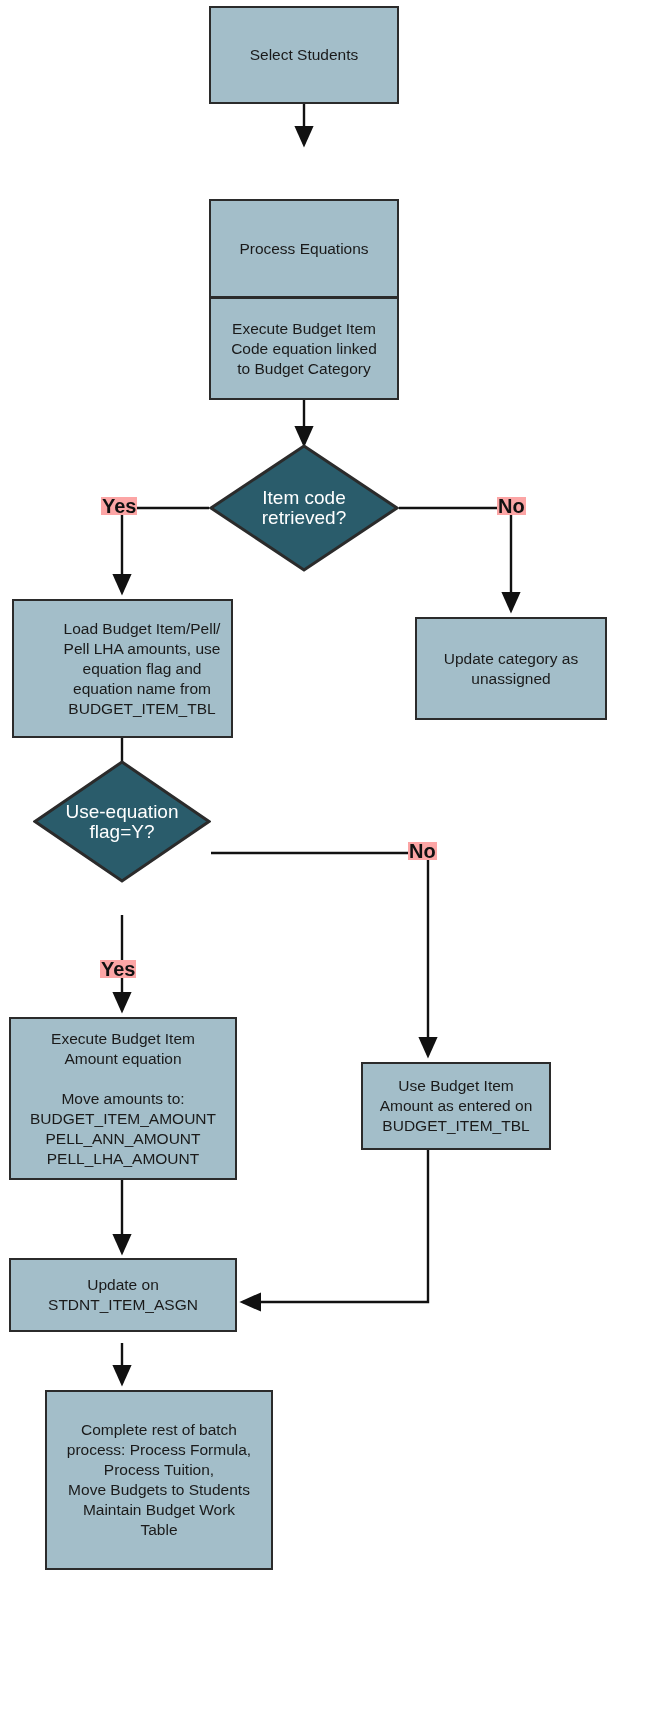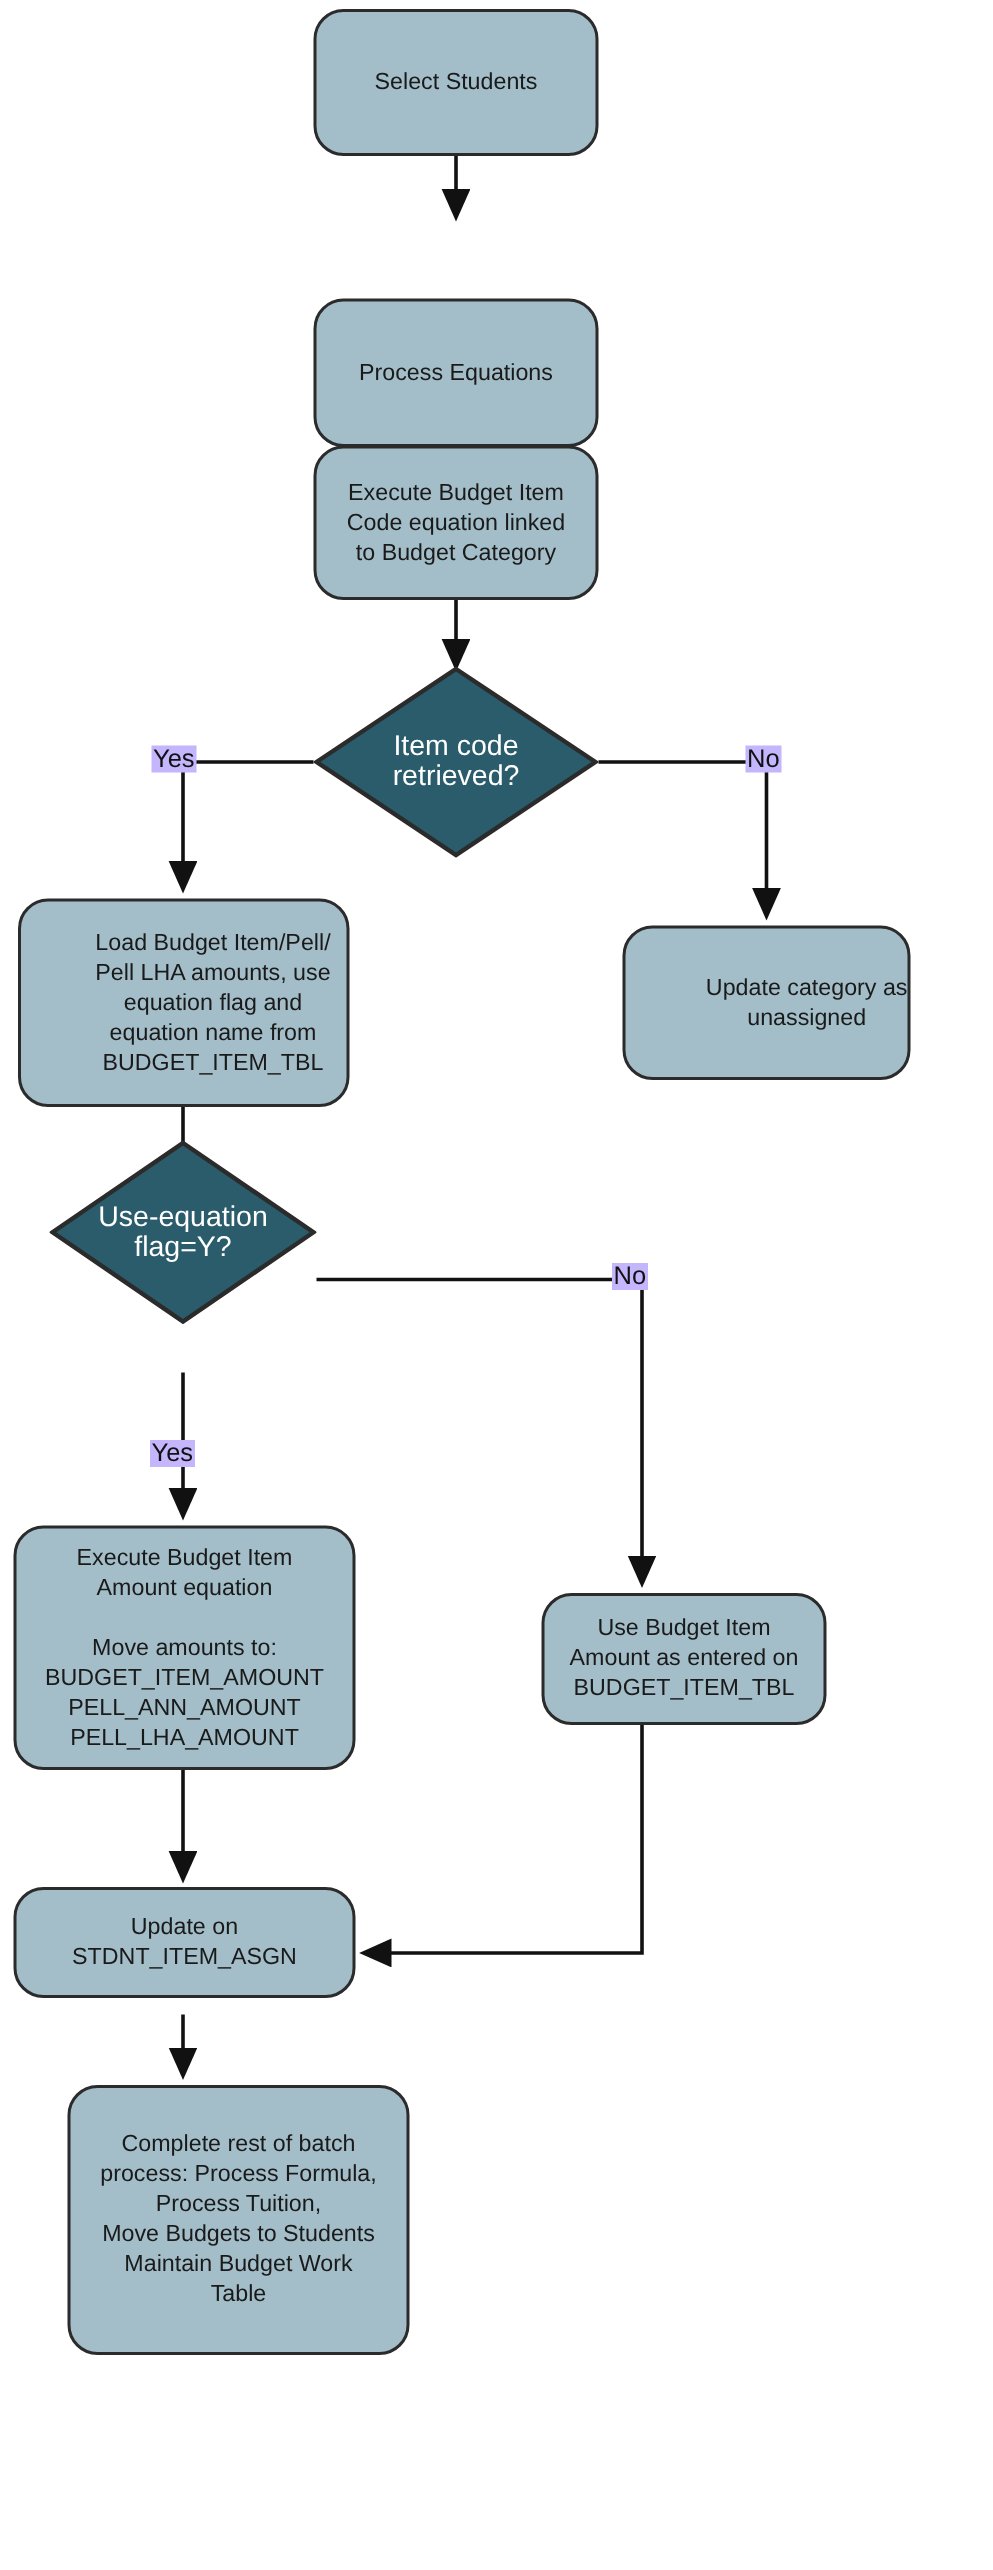--- a/index.html
+++ b/index.html
@@ -15,21 +15,20 @@
     font-family: "Liberation Sans", sans-serif;
     overflow: hidden;
   }
   .node {
     position: absolute;
     box-sizing: border-box;
     display: flex;
     align-items: center;
     justify-content: center;
     text-align: center;
-    border-radius: 20px;
   }
   .process {
     background: #a3bec9;
     border: 2px solid #2b2b2b;
     color: #1a1a1a;
     font-size: 15.5px;
     line-height: 20px;
     white-space: pre-line;
   }
   .decision-wrap {
@@ -47,25 +46,26 @@
     justify-content: center;
     text-align: center;
     color: #ffffff;
     font-size: 19px;
     line-height: 20px;
     white-space: pre-line;
     pointer-events: none;
   }
   .edge-label {
     position: absolute;
-    font-size: 17px;
+    font-size: 20px;
     color: #111111;
     line-height: 18px;
-    background: #c4b5fd;
+    background: #fca5a5;
     padding: 0 1px;
+    font-weight: bold;
   }
   svg.connectors {
     position: absolute;
     left: 0;
     top: 0;
     width: 662px;
     height: 1713px;
     overflow: visible;
   }
 </style>
@@ -132,21 +132,21 @@
   <span class="edge-label" style="left:497px; top:497px;">No</span>
 
   <div class="node process" style="left:12px; top:599px; width:221px; height:139px;padding-left:39px;">
     <span>Load Budget Item/Pell/
 Pell LHA amounts, use
 equation flag and
 equation name from
 BUDGET_ITEM_TBL</span>
   </div>
 
-  <div class="node process" style="left:415px; top:617px; width:192px; height:103px;justify-content:flex-end;">
+  <div class="node process" style="left:415px; top:617px; width:192px; height:103px;">
     <span>Update category as
 unassigned</span>
   </div>
 
   <div class="decision-wrap" style="left:33px; top:760px; width:178px; height:123px;">
     <svg class="decision-shape" viewBox="0 0 178 123" preserveAspectRatio="none" xmlns="http://www.w3.org/2000/svg">
       <polygon points="89,2 176,61.5 89,121 2,61.5" fill="#2a5c6b" stroke="#2b2b2b" stroke-width="3"></polygon>
     </svg>
     <div class="decision-label">Use-equation
 flag=Y?</div>

